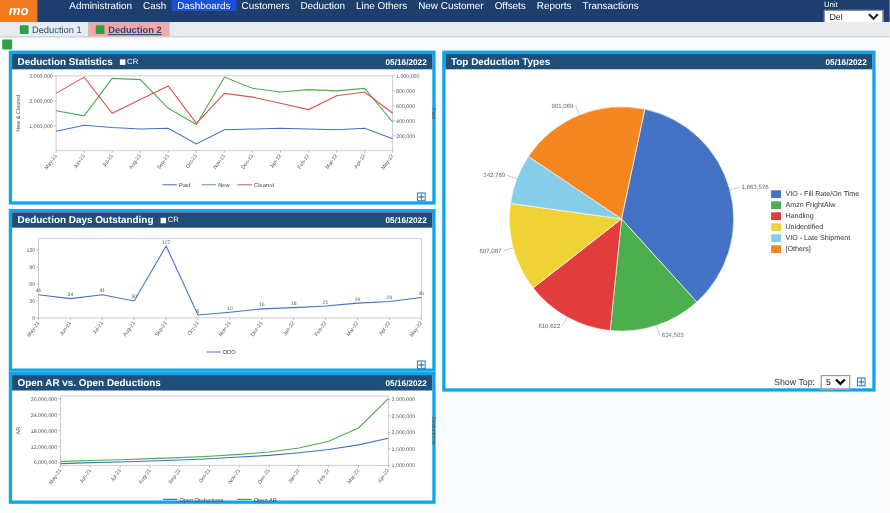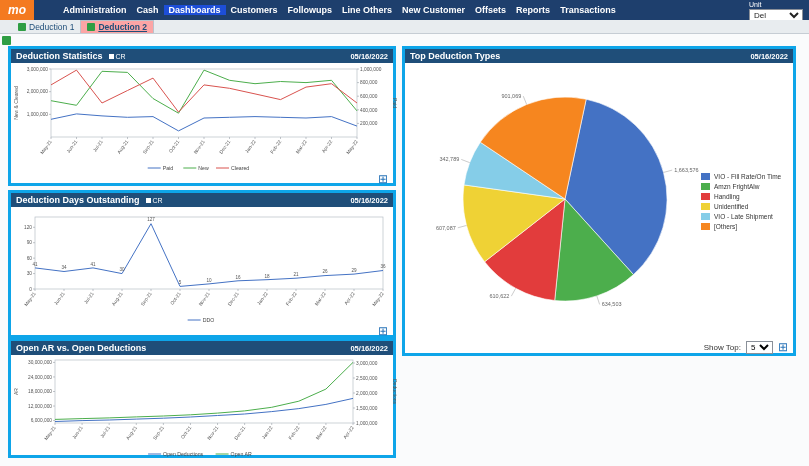--- a/index.html
+++ b/index.html
@@ -2,21 +2,21 @@
 <html><head>
 <meta charset="utf-8">
 <style>
   html,body{margin:0;padding:0;}
   body{font-family:"Liberation Sans",sans-serif;}
   .app{position:relative;width:809px;height:466px;background:#fafbfc;overflow:hidden;}
 
   
   .topnav{position:absolute;left:0;top:0;width:809px;height:20px;background:#1e3f6d;display:flex;align-items:stretch;color:#fff;gap:24px;}
   .brand{background:#f47a20;display:flex;align-items:center;padding:0 8px;font-weight:bold;font-style:italic;font-size:12px;}
-  .nav-items{display:flex;align-items:center;font-weight:bold;}
+  .nav-items{display:flex;align-items:flex-start;}
   .nav-item{display:flex;align-items:center;padding:0 5px;font-size:9px;cursor:pointer;white-space:nowrap;}
   .nav-item.active{background:#1d4ed8;}
   .nav-right{margin-left:auto;display:flex;flex-direction:column;justify-content:flex-start;align-items:flex-start;padding:1px 6px 1px 0;}
   .unit-label{font-size:7px;line-height:8px;}
   .unit-select{font-size:8px;height:12px;width:54px;border:1px solid #8a9099;background:#fff;color:#222;padding:0;}
 
   
   .tabbar{position:absolute;left:0;top:20px;width:809px;height:14px;background:#e8ecef;border-bottom:1px solid #c6cdd4;display:flex;align-items:flex-end;padding-left:12px;box-sizing:border-box;}
   .tab{display:flex;align-items:center;gap:3px;font-size:8.5px;color:#1f4e79;padding:1px 6px;cursor:pointer;}
   .tab.active{background:#fca5a5;border:1px solid #bac3cc;border-bottom:none;font-weight:bold;text-decoration:underline;}
@@ -47,21 +47,21 @@
 
 <div class="app">
 
   <header class="topnav">
     <div class="brand">mo</div>
     <nav class="nav-items">
         <div class="nav-item">Administration</div>
         <div class="nav-item">Cash</div>
         <div class="nav-item active">Dashboards</div>
         <div class="nav-item">Customers</div>
-        <div class="nav-item">Followups</div>
+        <div class="nav-item">Deduction</div>
         <div class="nav-item">Line Others</div>
         <div class="nav-item">New Customer</div>
         <div class="nav-item">Offsets</div>
         <div class="nav-item">Reports</div>
         <div class="nav-item">Transactions</div>
       </nav>
     <div class="nav-right">
       <span class="unit-label">Unit</span>
       <select class="unit-select">
         <option>Del</option>

